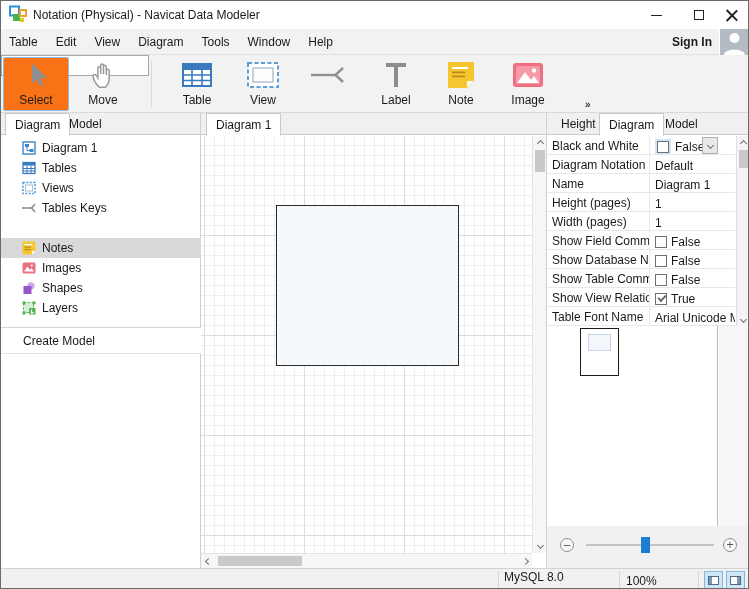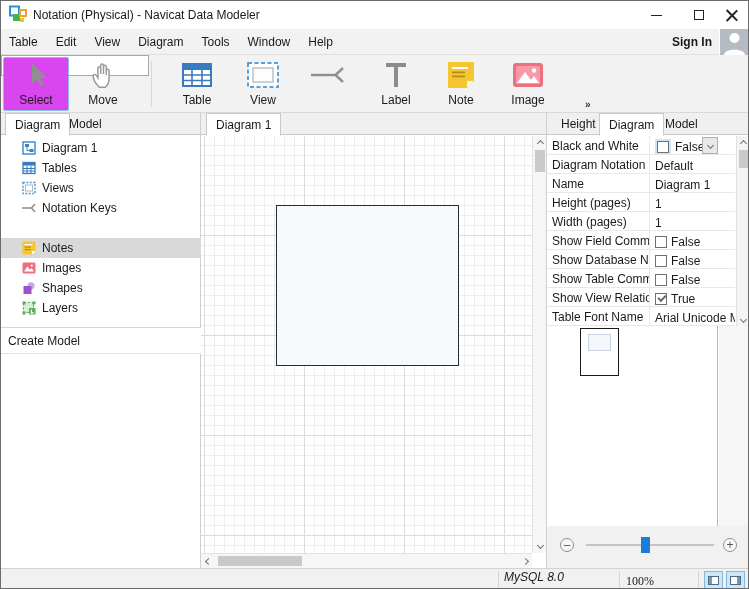--- a/index.html
+++ b/index.html
@@ -24,21 +24,21 @@
   .menu-item { padding:0 9px; height:100%; display:flex; align-items:center; }
   .menu-item:first-child { padding-left:8px; }
   #signin { position:absolute; right:36px; top:6px;font-weight:bold; }
   #avatar { position:absolute; right:0; top:0; width:29px; height:26px; background:#b4bbc2; border-left:1px solid #fff; }
 
   
   #toolbar { left:0; top:54px; width:100%; height:58px; background:#f2f2f2; border-bottom:1px solid #d9d9d9; }
   .tool { position:absolute; top:2px; width:66px; height:54px; display:flex; flex-direction:column; align-items:center; justify-content:flex-start; border:1px solid transparent; border-radius:2px; }
   .tool .ticon { height:34px; display:flex; align-items:center; justify-content:center; }
   .tool .tlabel { margin-top:1px; }
-  .tool.active { background:#d946ef; border-color:#8cbce4; }
+  .tool.active { background:#f97316; border-color:#8cbce4; }
   .tb-sep { position:absolute; left:150px; top:6px; width:1px; height:46px; background:#d8d8d8; }
   #overflow-chev { left:584px; top:44px; font-size:10px; font-weight:bold; color:#333; }
   #toolbar-dd { left:583px; top:98px; font-size:9px; color:#333; }
   #searchbox { left:594px; top:58px; width:148px; height:21px; background:#fff; border:1px solid #a8a8a8; display:flex; align-items:center; }
   #searchbox input { flex:1; border:0; outline:0; padding:0 4px; font:12px "Liberation Sans",sans-serif; color:#222; background:transparent; }
   #searchbox input::placeholder { color:#555; }
 
   
   #left-panel  { left:0; top:112px; width:200px; height:455px; background:#fff; border-right:1px solid #d0d0d0; }
   #canvas-area { left:200px; top:112px; width:345px; height:455px; background:#fff; }
@@ -46,21 +46,21 @@
 
   
   .tabrow { position:absolute; left:0; top:0; width:100%; height:22px; background:#f0f0f0; border-bottom:1px solid #c9c9c9; }
   .tab { position:absolute; top:0; height:22px; padding:0 9px; display:flex; align-items:center; border:1px solid transparent; }
   .tab.active { background:#fff; border-color:#c9c9c9; border-bottom-color:#fff; height:23px; z-index:2; }
 
   
   .tree-row { position:absolute; left:0; width:200px; height:20px; display:flex; align-items:center; }
   .tree-row.selected { background:#d9d9d9; }
   .tree-row .ticn { width:14px; height:14px; margin-left:21px; margin-right:6px; flex:none; }
-  #create-model { left:0; top:214px; width:200px; border-top:1px solid #d6d6d6; border-bottom:1px solid #e4e4e4; padding:6px 0 5px 7px; background:#fff; }
+  #create-model { left:0; top:214px; width:200px; border-top:1px solid #d6d6d6; border-bottom:1px solid #e4e4e4; padding:6px 0 5px 22px; background:#fff; }
 
   
   #grid { left:0; top:23px; width:331px; height:417px; background-color:#fff;
     background-image:
       linear-gradient(#dcdcdc 1px, transparent 1px),
       linear-gradient(90deg,#dcdcdc 1px, transparent 1px),
       linear-gradient(#eeeeee 1px, transparent 1px),
       linear-gradient(90deg,#eeeeee 1px, transparent 1px);
     background-size:100px 100px,100px 100px,10px 10px,10px 10px;
     background-position:0 -1px,3px 0,0 -1px,3px 0; }
@@ -92,21 +92,21 @@
   #preview-note { position:absolute; left:7px; top:5px; width:23px; height:17px; background:#f3f7fc; border:1px solid #c9d4e4; }
   #preview-right { position:absolute; left:172px; top:213px; width:32px; height:200px; background:#f6f6f6; }
   #zoombar { position:absolute; left:0; top:413px; width:204px; height:42px; background:#f1f1f1; }
   .zbtn { position:absolute; top:12px; width:14px; height:14px; border:1px solid #8f8f8f; border-radius:50%; color:#555; display:flex; align-items:center; justify-content:center; font-size:12px; line-height:10px; background:#f7f7f7; }
   #ztrack { position:absolute; left:39px; top:18px; width:128px; height:2px; background:#c4c4c4; }
   #zhandle { position:absolute; left:94px; top:11px; width:9px; height:16px; background:#1b7ed4; }
 
   
   #statusbar { left:0; top:567px; width:100%; height:22px; background:#f1f1f1; border-top:1px solid #d2d2d2; }
   .st-sep { position:absolute; top:2px; width:1px; height:18px; background:#d6d6d6; }
-  #st-db { left:503px; top:1px;font-style:italic; } #st-zoom { left:625px; top:5px;font-family:Liberation Serif, serif; }
+  #st-db { left:503px; top:1px; } #st-zoom { left:625px; top:5px; }
   .panelbtn { position:absolute; top:2px; width:19px; height:18px; background:#cfe6f7; border:1px solid #85b6dd; display:flex; align-items:center; justify-content:center; }
   .pb-ic { width:11px; height:9px; border:1px solid #4e6b85; background:#fff; position:relative; }
   .pb-ic.lf:before { content:""; position:absolute; left:0; top:0; width:3px; height:100%; background:#7f97ab; }
   .pb-ic.rt:before { content:""; position:absolute; right:0; top:0; width:3px; height:100%; background:#7f97ab; }
 </style>
 </head>
 <body>
 
 <div id="win">
 
@@ -261,21 +261,21 @@
           <rect x="1" y="1.5" width="12" height="11" fill="#fff" stroke="#4f9ad8" stroke-width="1.5" stroke-dasharray="2 1.4"></rect>
           <rect x="3.5" y="4" width="7" height="6" fill="none" stroke="#a9bac8" stroke-width="1"></rect>
         </svg>
       <span>Views</span>
     </div>
     <div class="tree-row" style="top:85px">
       <svg class="ticn" viewBox="0 0 14 14">
           <path d="M0 7 h9" stroke="#8f8f8f" stroke-width="1.6"></path>
           <path d="M13 3 L9.5 7 L13 11" stroke="#8f8f8f" stroke-width="1.6" fill="none"></path>
         </svg>
-      <span>Notation Keys</span>
+      <span>Tables Keys</span>
     </div>
     <div class="tree-row selected" style="top:125px">
       <svg class="ticn" viewBox="0 0 14 14">
           <path d="M0.5 0.5 h13 v9.5 l-3.5 3.5 H0.5 z" fill="#f6c62f"></path>
           <path d="M13.5 10 l-3.5 3.5 v-3.5 z" fill="#fff"></path>
           <rect x="2.5" y="3" width="8" height="1.3" fill="#fff"></rect>
           <rect x="2.5" y="5.5" width="6.5" height="1.2" fill="#b98b1e"></rect>
           <rect x="2.5" y="8" width="6.5" height="1.2" fill="#b98b1e"></rect>
         </svg>
       <span>Notes</span>

